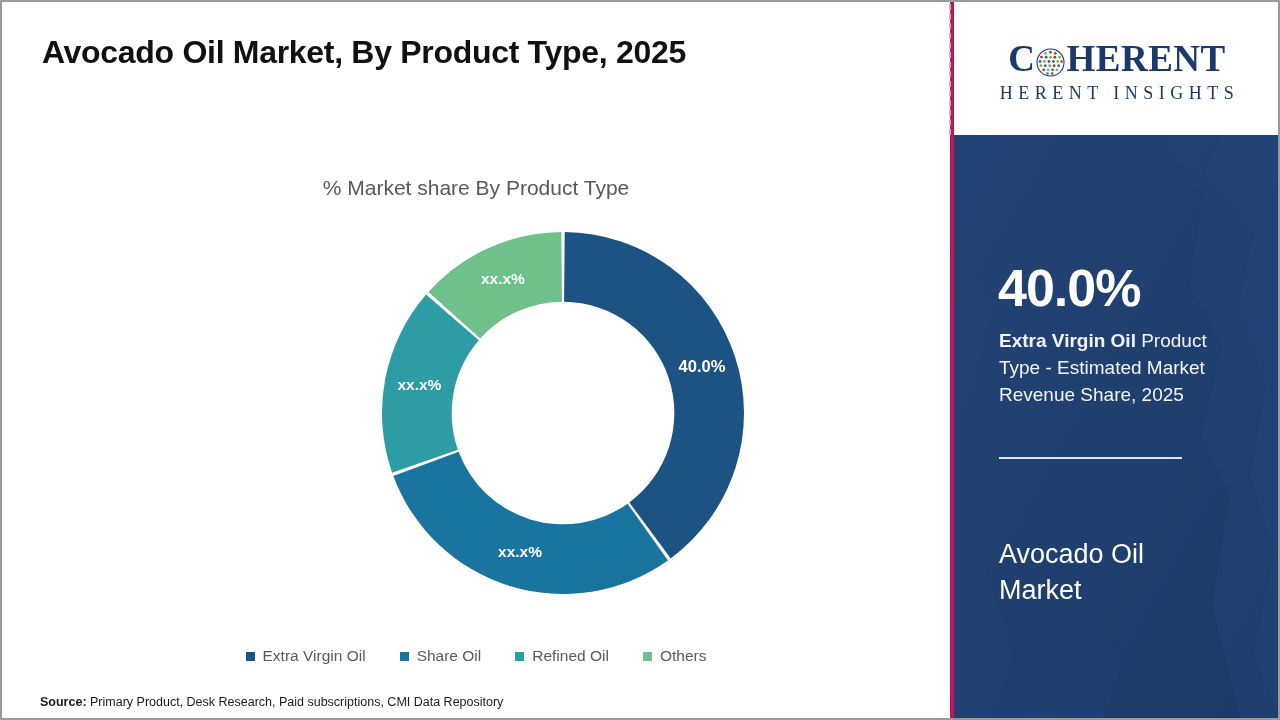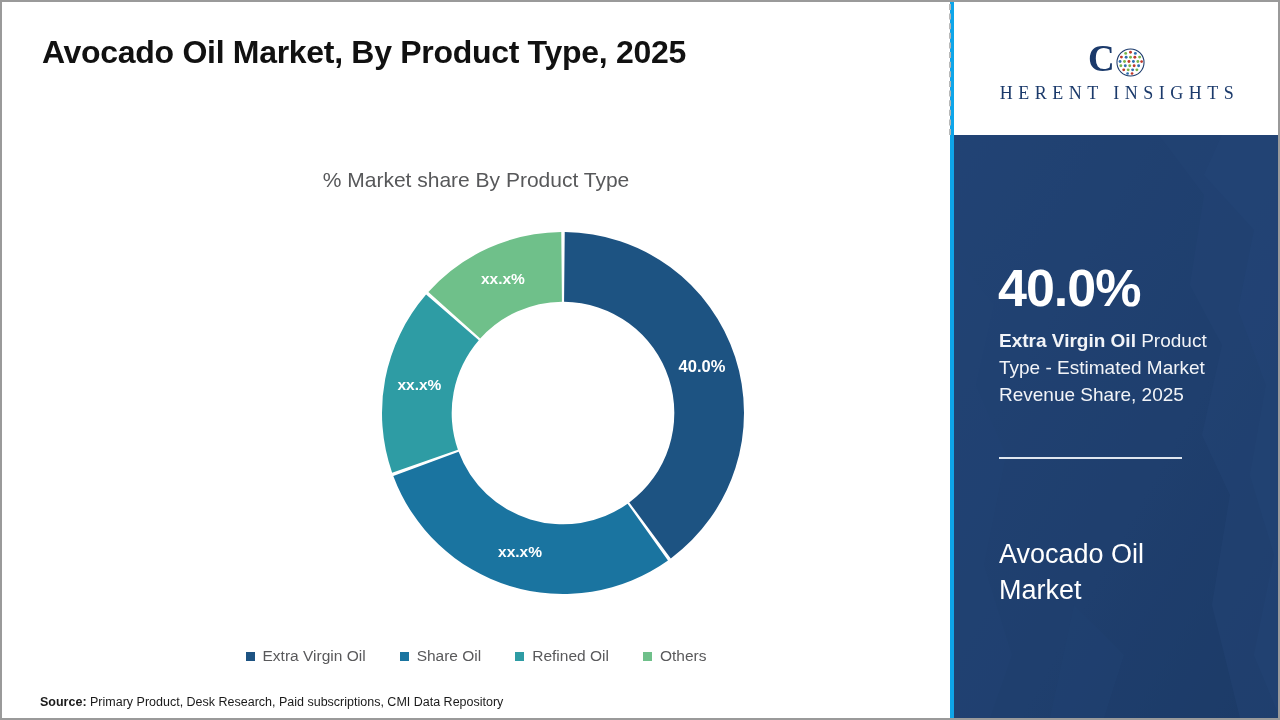--- a/index.html
+++ b/index.html
@@ -9,21 +9,21 @@
     height: 720px;
     background: #ffffff;
     font-family: "Liberation Sans", sans-serif;
     overflow: hidden;
   }
 
   #infographic {
     position: relative;
     width: 1280px;
     height: 720px;
-    background: #0ea5e9;
+    background: #be185d;
     border: 2px solid #9a9a9a;
     overflow: hidden;
   }
 
   
   #main-area {
     position: absolute;
     left: 0; top: 0;
     width: 948px;
     height: 716px;
@@ -37,21 +37,21 @@
     font-size: 32px;
     font-weight: bold;
     color: #111111;
     letter-spacing: -0.3px;
     white-space: nowrap;
   }
 
   #chart-subtitle {
     position: absolute;
     left: 0;
-    top: 166px;
+    top: 174px;
     width: 948px;
     text-align: center;
     font-size: 21px;
     color: #57585a;
   }
 
   
   #total-market-block {
     position: absolute;
     left: 26px;
@@ -332,20 +332,21 @@
               <circle cx="23.4" cy="18.4" r="1.5" fill="#2f6fb0"></circle>
               <circle cx="8" cy="22.6" r="1.5" fill="#c0392b"></circle>
               <circle cx="12.6" cy="22.6" r="1.5" fill="#7ab648"></circle>
               <circle cx="17.2" cy="22.6" r="1.5" fill="#2f6fb0"></circle>
               <circle cx="21.6" cy="22.6" r="1.5" fill="#7ab648"></circle>
               <circle cx="12" cy="26.4" r="1.4" fill="#2f6fb0"></circle>
               <circle cx="16.6" cy="26.4" r="1.4" fill="#c0392b"></circle>
             </g>
           </svg>
         </span>
+        <span>HERENT</span>
       </div>
       <div id="logo-tagline">HERENT INSIGHTS</div>
     </div>
 
     <div id="sidebar-panel">
       <svg id="panel-texture" viewBox="0 0 326 583" preserveAspectRatio="none">
         <defs>
           <linearGradient id="pg" x1="0" y1="0" x2="1" y2="1">
             <stop offset="0%" stop-color="#24477a"></stop>
             <stop offset="60%" stop-color="#1f3f6e"></stop>

